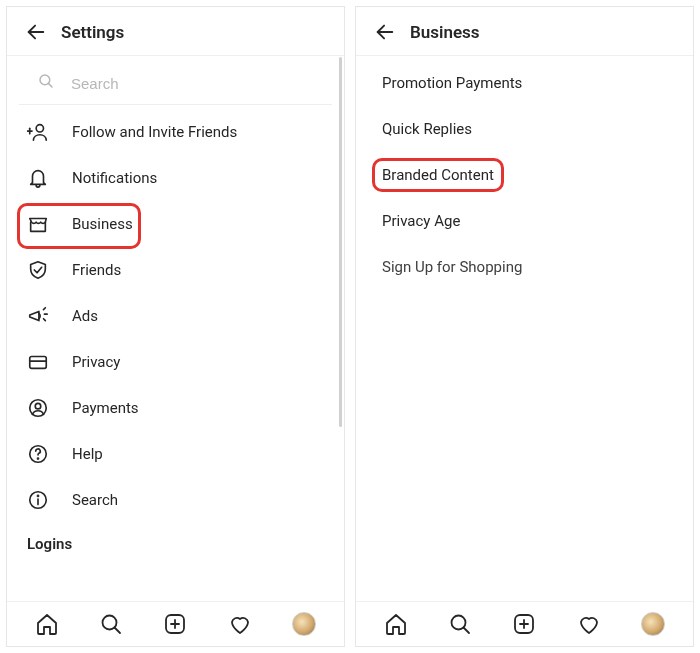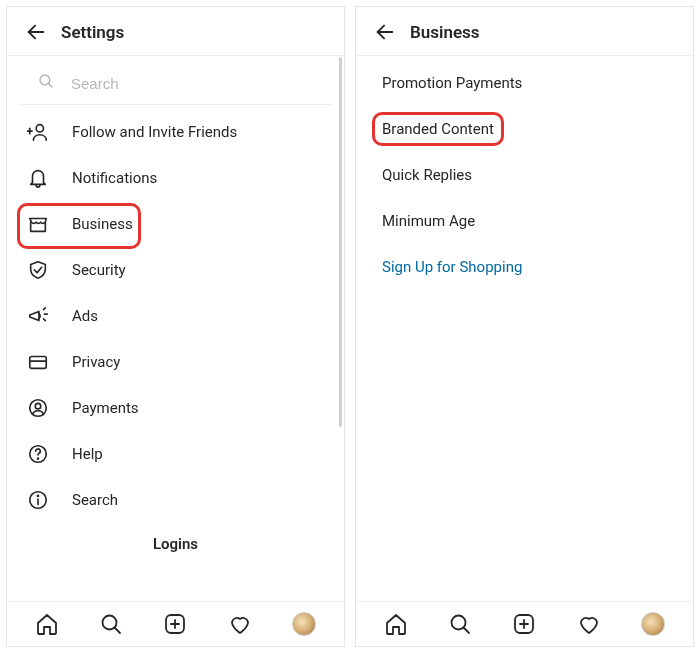--- a/index.html
+++ b/index.html
@@ -98,24 +98,23 @@
     height: 40px;
     border: 3px solid #e3342f;
     border-radius: 10px;
     pointer-events:none;
   }
 
   .section-heading {
     padding: 12px 20px 4px 20px;
     font-size: 15px;
     font-weight: 600;
-    text-align: center;
-  }
-
-  .link-item span { color: #0369a1; }
+  }
+
+  .link-item span { color: #404040; }
 
   .tabbar {
     display: flex;
     justify-content: space-around;
     align-items: center;
     padding: 10px 8px 10px 8px;
     border-top: 1px solid #efefef;
   }
   .tabbar .tab { width:24px; height:24px; display:flex; align-items:center; justify-content:center; cursor:pointer; }
   .avatar {
@@ -197,21 +196,21 @@
       </div>
 
 
       <div class="item">
         <span class="ico">
           <svg width="22" height="22" viewBox="0 0 24 24" fill="none" stroke-width="1.8" stroke-linecap="round" stroke-linejoin="round">
               <path d="M12 3l8 3v5c0 5-3.5 8.5-8 10-4.5-1.5-8-5-8-10V6z"></path>
               <polyline points="8 12 11 15 16 9"></polyline>
             </svg>
         </span>
-        <span>Security</span>
+        <span>Friends</span>
       </div>
 
       <div class="item">
         <span class="ico">
           <svg width="22" height="22" viewBox="0 0 24 24" fill="none" stroke-width="1.8" stroke-linecap="round" stroke-linejoin="round">
               <path d="M3 11v2l10 4V7z"></path>
               <path d="M13 9a4 4 0 0 1 0 6"></path>
               <line x1="18" y1="5" x2="20" y2="3"></line>
               <line x1="19" y1="10" x2="22" y2="10"></line>
               <line x1="18" y1="15" x2="20" y2="17"></line>
@@ -306,27 +305,27 @@
           </svg>
       </span>
       <span class="title">Business</span>
     </div>
 
     <div class="list list2">
       <div class="item">
         <span>Promotion Payments</span>
       </div>
       <div class="item">
+        <span>Quick Replies</span>
+      </div>
+      <div class="item">
         <span class="highlighted">Branded Content</span>
       </div>
       <div class="item">
-        <span>Quick Replies</span>
-      </div>
-      <div class="item">
-        <span>Minimum Age</span>
+        <span>Privacy Age</span>
       </div>
       <div class="item link-item">
         <span>Sign Up for Shopping</span>
       </div>
     </div>
 
     <div class="tabbar">
       <span class="tab">
           <svg width="24" height="24" viewBox="0 0 24 24" fill="none" stroke="#262626" stroke-width="1.8" stroke-linecap="round" stroke-linejoin="round">
             <path d="M3 11l9-8 9 8v10a1 1 0 0 1-1 1h-5v-7h-6v7H4a1 1 0 0 1-1-1z"></path>

